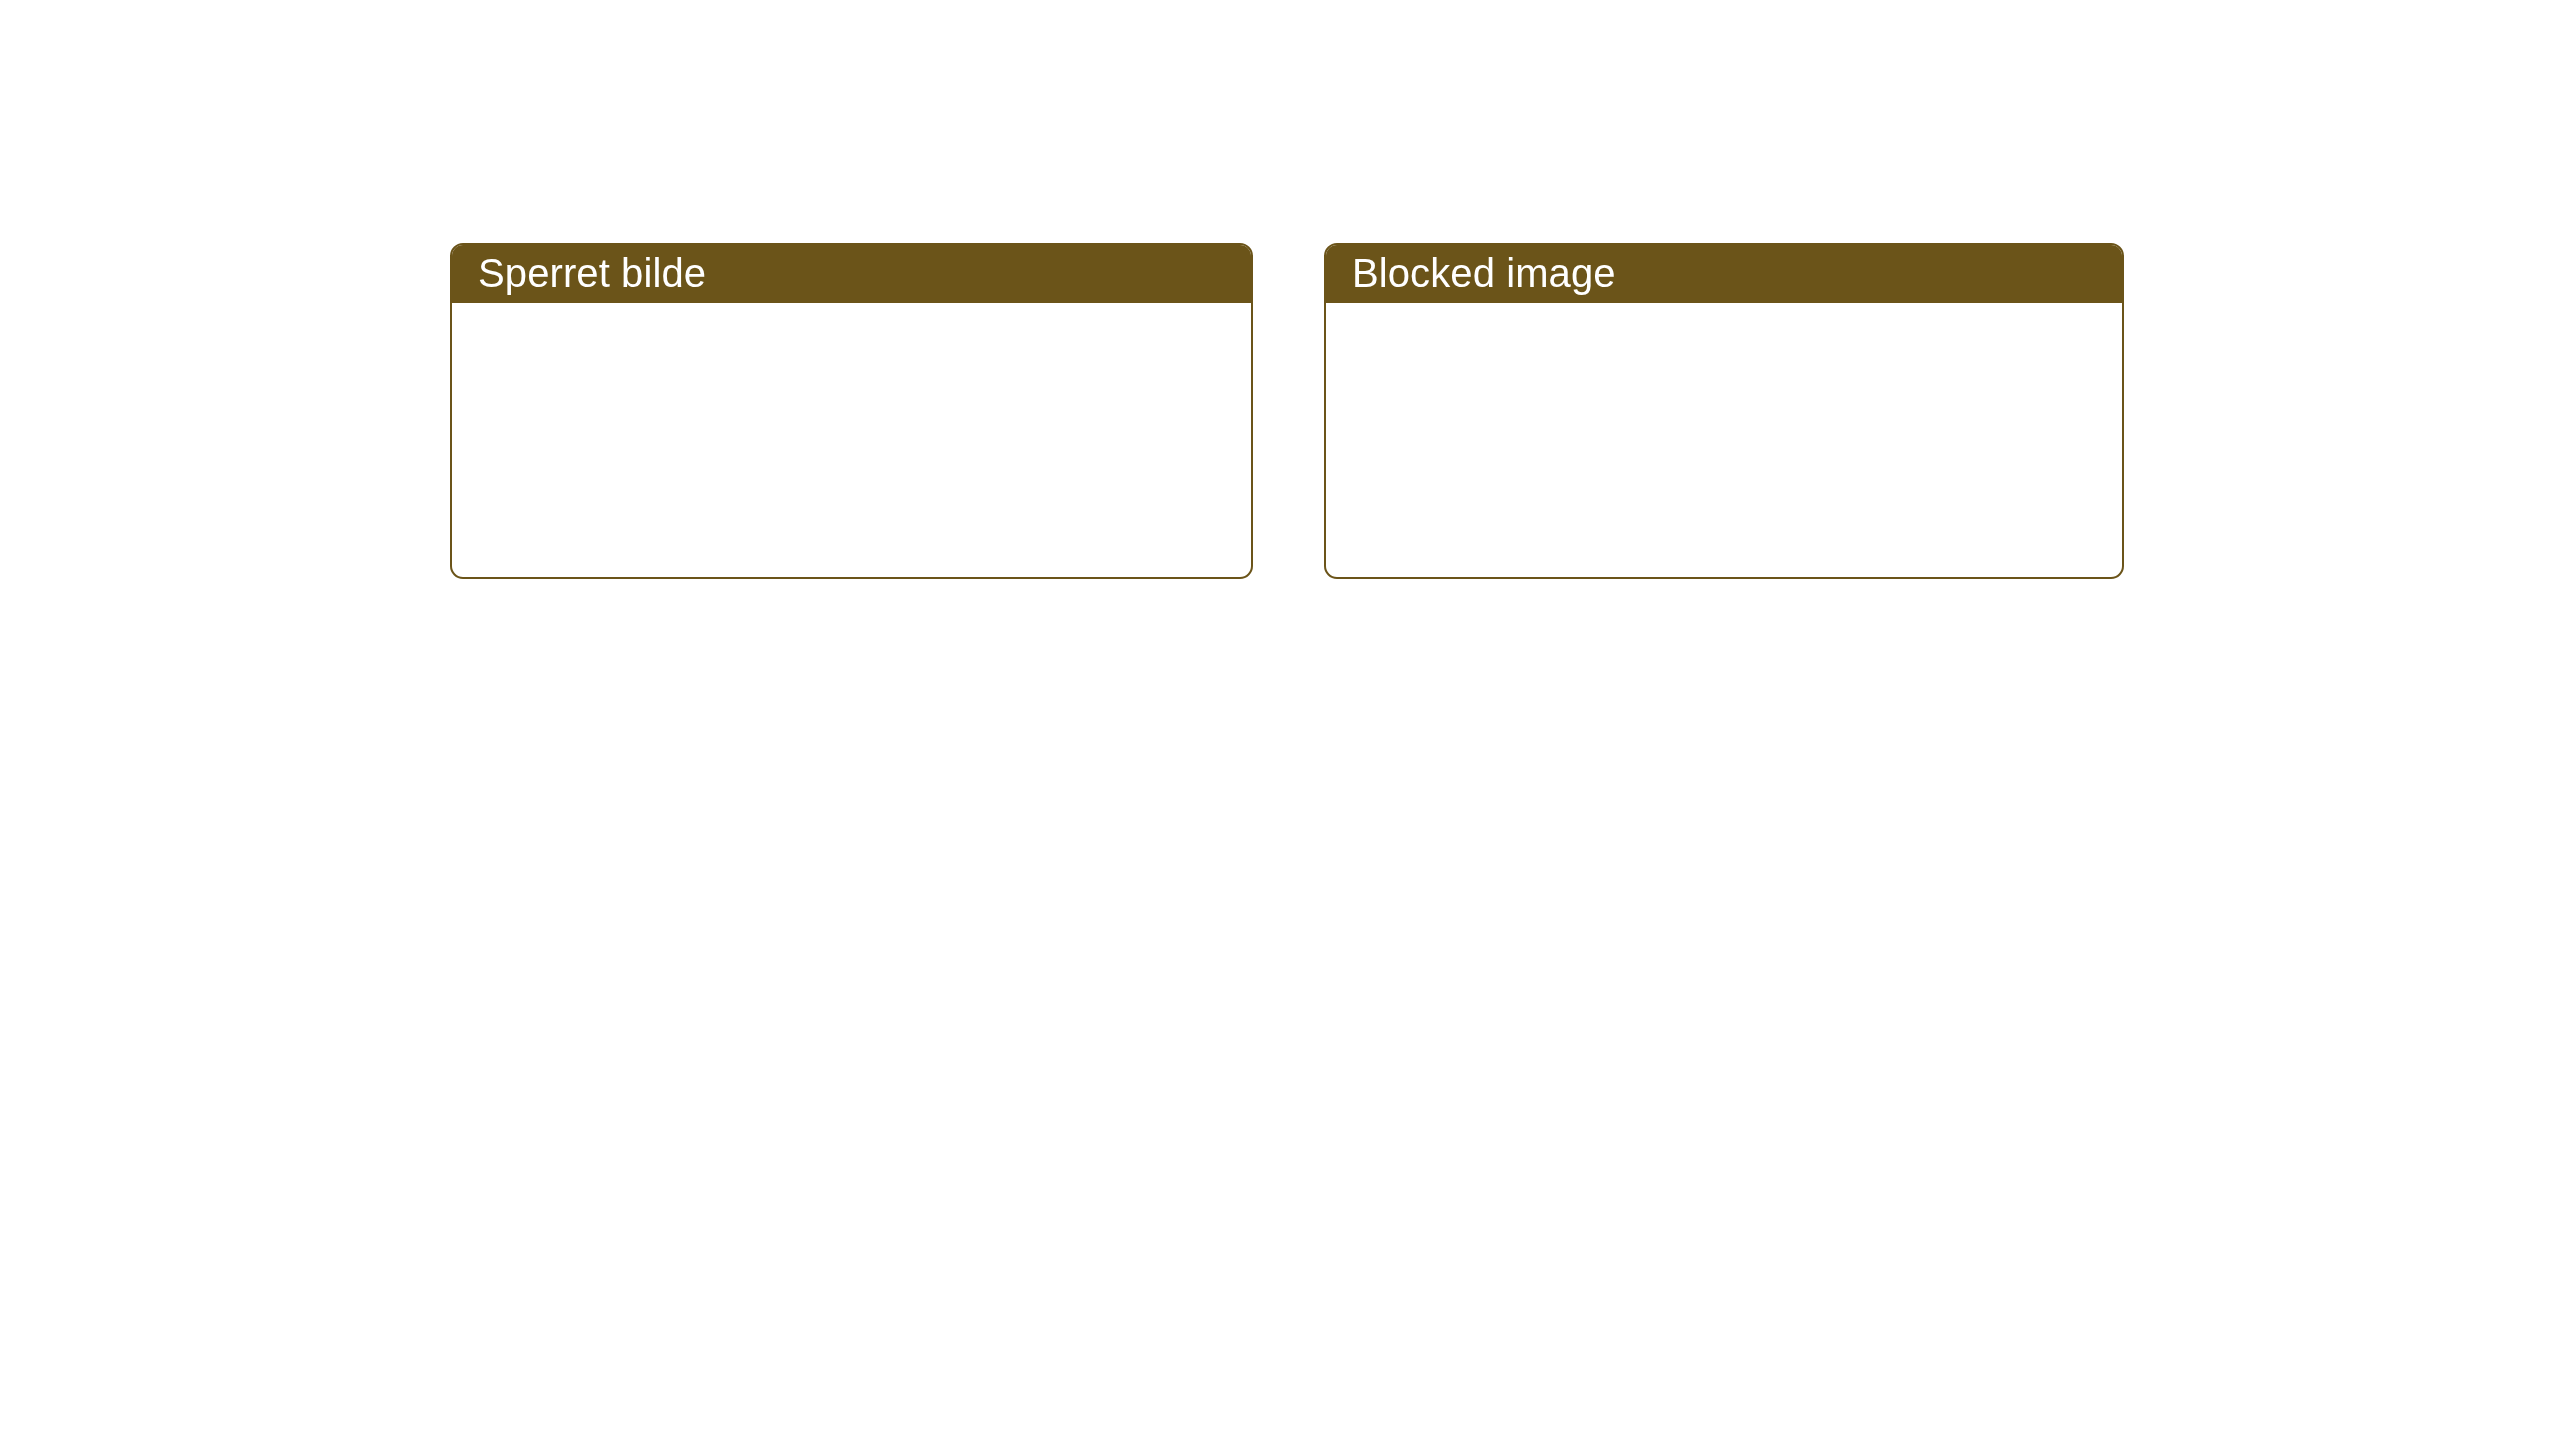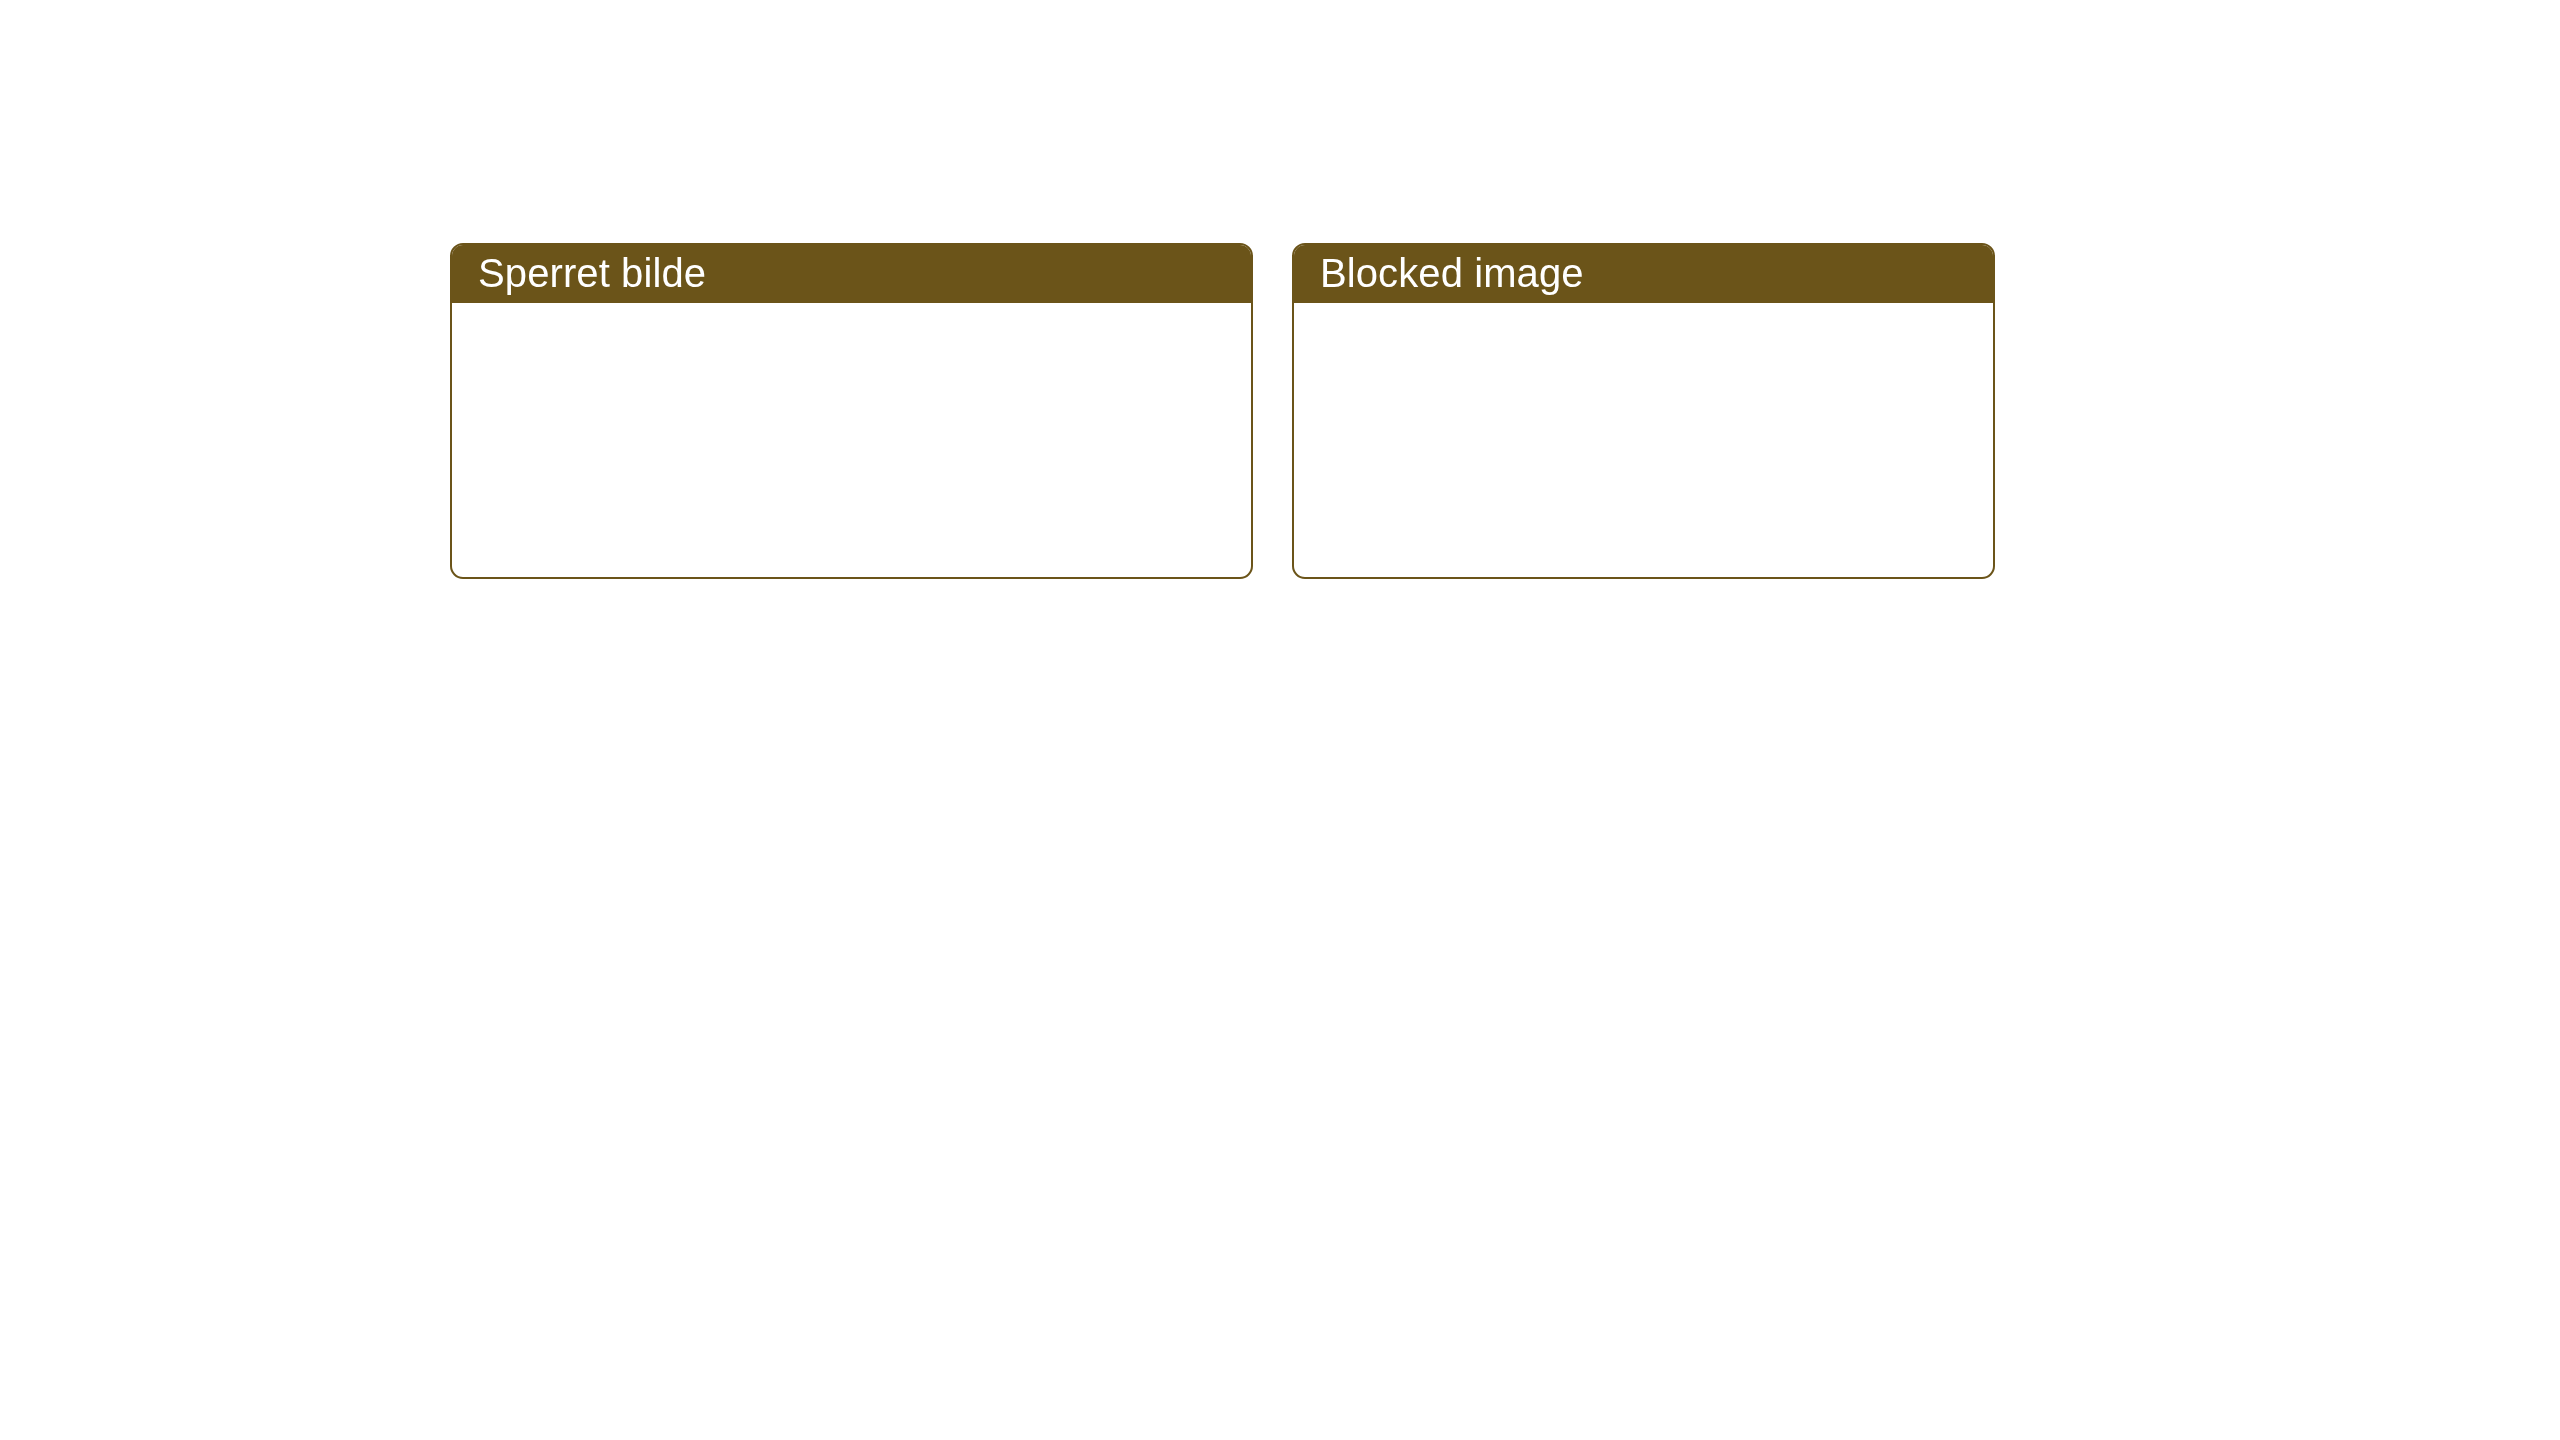--- a/index.html
+++ b/index.html
@@ -16,36 +16,36 @@
     -webkit-font-smoothing: antialiased;
   }
 
   #notice-area {
     position: absolute;
     left: 450px;
     top: 243px;
     display: flex;
     flex-direction: row;
     align-items: flex-start;
-    gap: 39px;
+    gap: 71px;
   }
 
   .notice-card {
     box-sizing: border-box;
     background: #ffffff;
     border: 2px solid #6B5419;
     border-radius: 13px;
     height: 336px;
     overflow: hidden;
     display: flex;
     flex-direction: column;
   }
 
   .notice-card.card-no { width: 803px; }
-  .notice-card.card-en { width: 703px; }
+  .notice-card.card-en { width: 800px; }
 
   .card-header {
     background: #6B5419;
     height: 60px;
     margin: -2px -2px 0 -2px;
     border-top-left-radius: 13px;
     border-top-right-radius: 13px;
     display: flex;
     align-items: center;
     padding: 0 0 0 28px;

